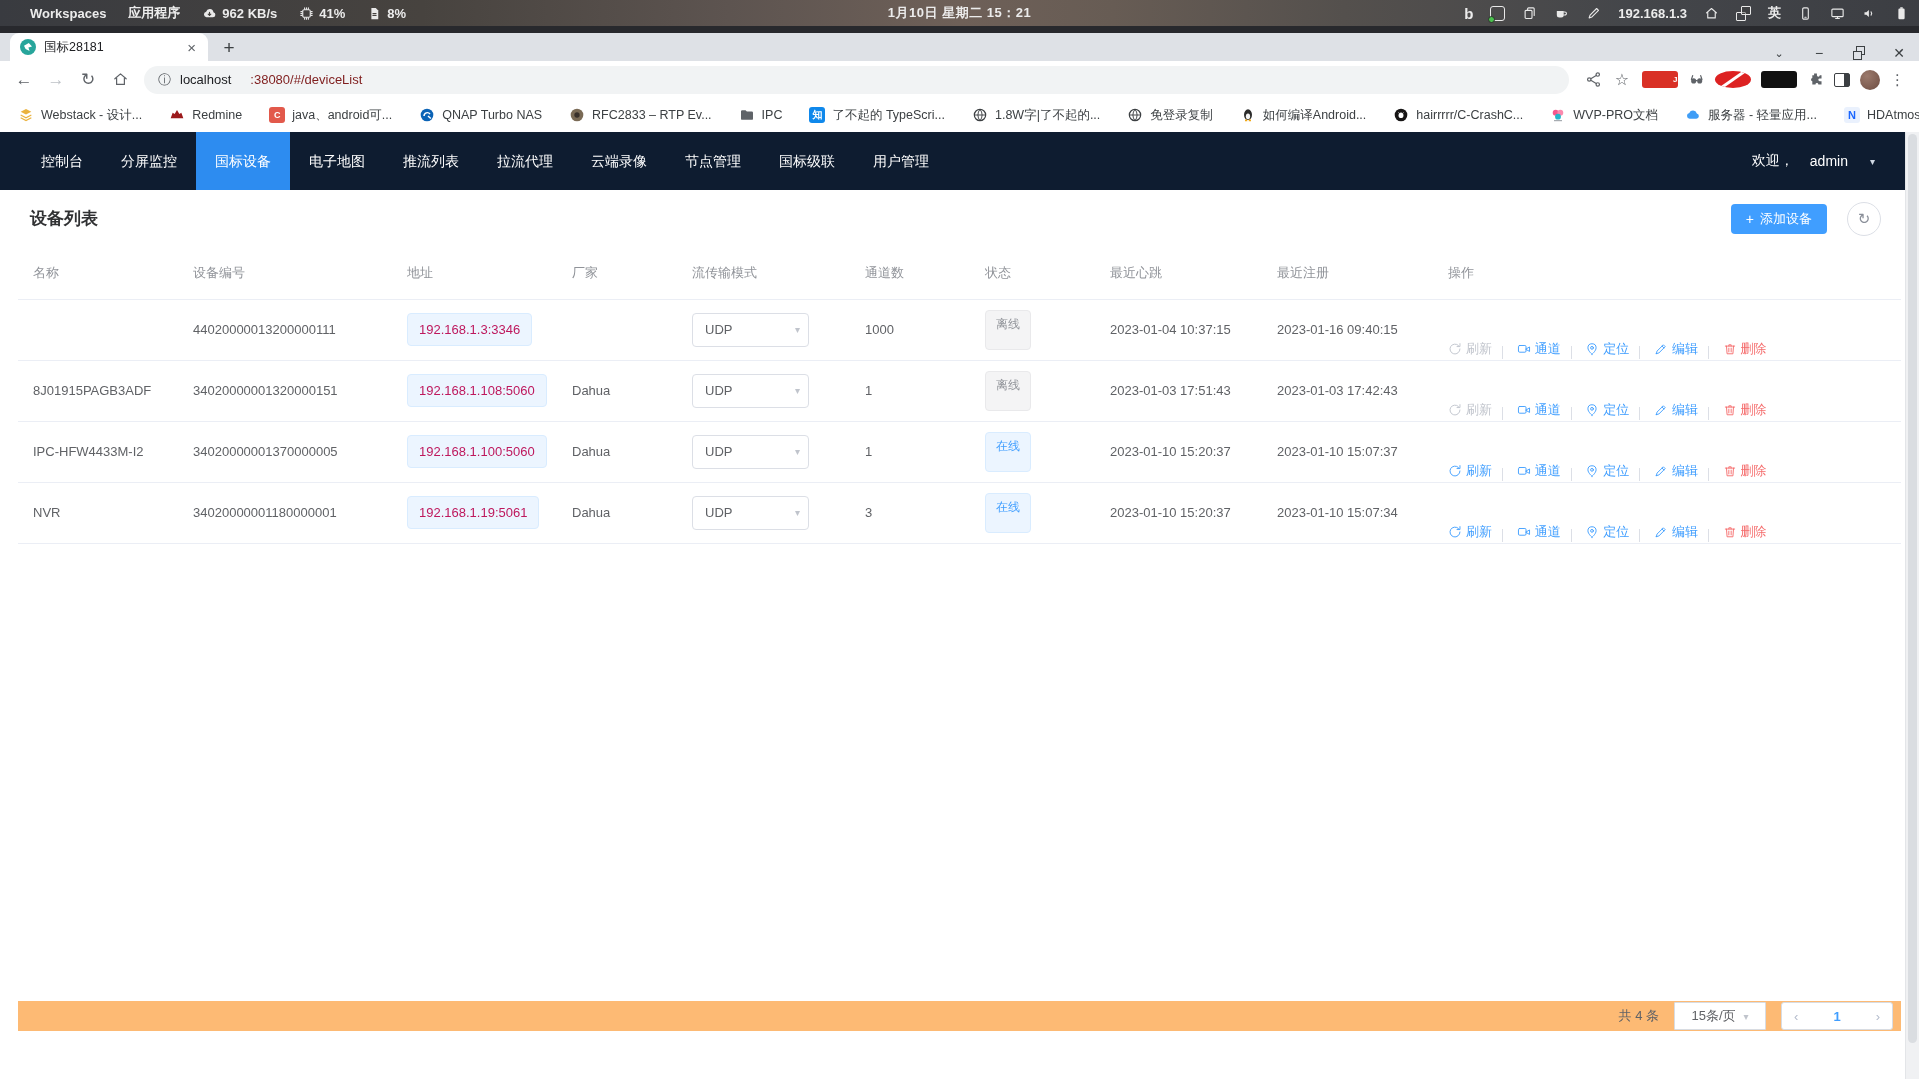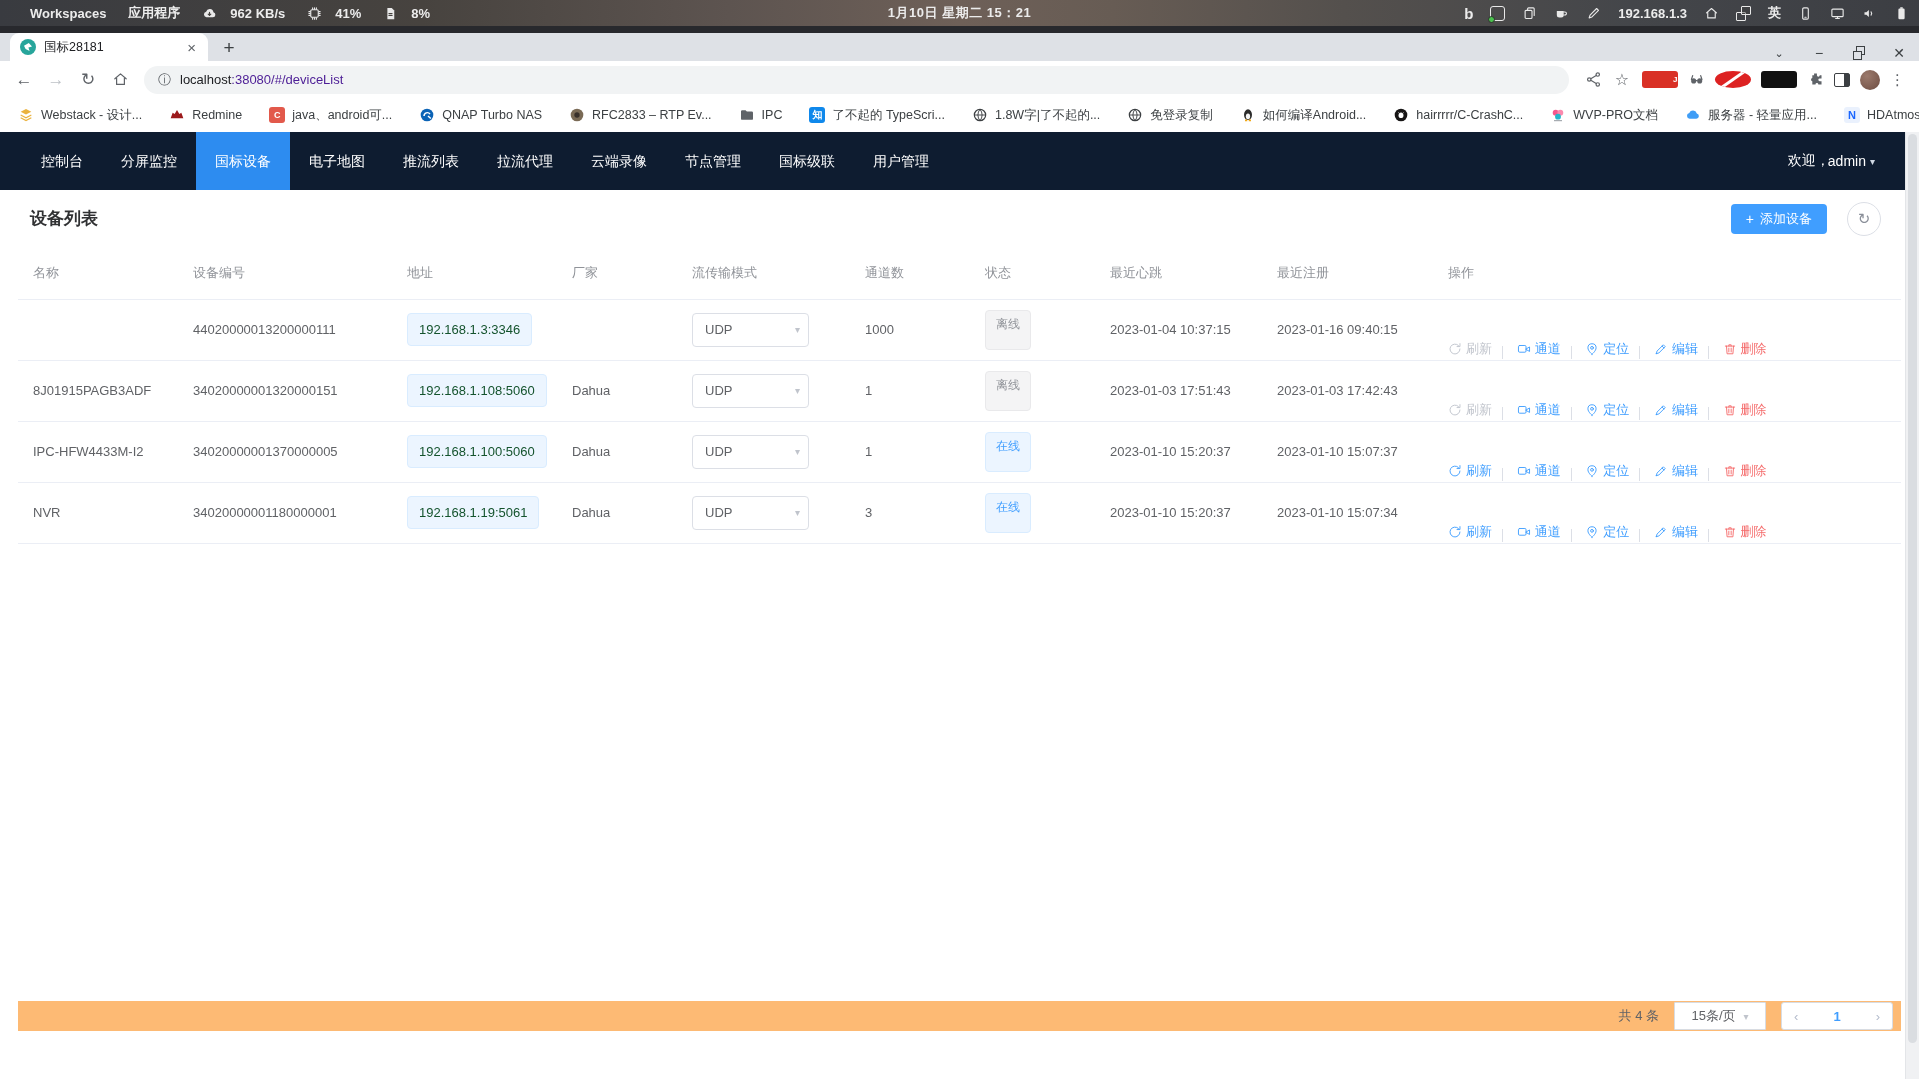--- a/index.html
+++ b/index.html
@@ -6,21 +6,21 @@
   html,body { width:1919px; height:1079px; overflow:hidden; background:#fff;
     font-family:"Liberation Sans","DejaVu Sans",sans-serif; }
   .screen { position:relative; width:1919px; height:1079px; }
 
   
   .sysbar { height:26px; display:flex; align-items:center; position:relative;
     background:linear-gradient(90deg,#393b40 0%,#47433f 22%,#5d5450 38%,#6e6058 50%,#675c54 58%,#54504d 70%,#44464a 85%,#3c3e43 100%);
     color:#ececec; font-size:13px; font-weight:700; }
   .sys-left { display:flex; align-items:center; gap:22px; margin-left:30px; }
   .sys-item { cursor:default; }
-  .sys-stat { display:flex; align-items:center; gap:13px; }
+  .sys-stat { display:flex; align-items:center; gap:5px; }
   .sys-center { position:absolute; left:50%; transform:translateX(-50%); letter-spacing:.5px; }
   .sys-right { margin-left:auto; display:flex; align-items:center; gap:17px; margin-right:10px; }
   .tic { width:15px; height:15px; display:block; }
   .tic * { stroke:#e9e9e9; stroke-width:1.8; fill:none; stroke-linecap:round; stroke-linejoin:round; }
   .tic .f { fill:#e9e9e9; stroke:none; }
   .tray-b { font-weight:700; font-size:15px; line-height:1; }
   .appdot { position:relative; width:15px; height:15px; }
   .appdot .sq { position:absolute; inset:0; border:1.6px solid #e9e9e9; border-radius:3px; }
   .appdot .dot { position:absolute; left:-2px; bottom:-2px; width:7px; height:7px; border-radius:50%; background:#49c04d; border:1px solid #2e2e2e; }
   .wsq { position:relative; width:15px; height:15px; }
@@ -50,21 +50,21 @@
 
   
   .toolbar { height:37px; background:#fff; display:flex; align-items:center; padding:0 10px; gap:4px; }
   .navic { width:28px; height:28px; border-radius:50%; display:flex; align-items:center; justify-content:center;
     color:#5f6368; font-size:17px; flex:none; }
   .navic.disabled { color:#bdc1c6; }
   .omnibox { flex:1; height:28px; margin:0 6px; background:#f1f3f4; border-radius:14px;
     display:flex; align-items:center; padding:0 14px; font-size:13px; }
   .omni-info { color:#5f6368; font-size:13px; margin-right:9px; }
   .url-host { color:#202124; }
-  .url-rest { color:#4c1d95; }
+  .url-rest { color:#7f1d1d;margin-left:19px; }
   .tb-right { display:flex; align-items:center; gap:10px; margin:0 4px 0 6px; }
   .ext { width:17px; height:17px; display:flex; align-items:center; justify-content:center; flex:none;padding-left:36px; }
   .ext-js { background:#d93025; border-radius:3px; color:#fff; font-size:8px; font-weight:700; }
   .ext-block { position:relative; border-radius:50%; background:#d22; overflow:hidden; }
   .ext-block::after { content:""; position:absolute; left:1px; right:1px; top:7px; height:3px; background:#fff; transform:rotate(-35deg); }
   .ext-bsq { background:#111; border-radius:3px; }
   .ext-bsq::after { content:""; width:7px; height:7px; background:#fff; }
   .panel-ic { width:16px; height:14px; border:1.7px solid #3c4043; border-radius:2px; position:relative; }
   .panel-ic::after { content:""; position:absolute; right:0; top:0; bottom:0; width:5px; background:#3c4043; }
   .avatar { width:20px; height:20px; border-radius:50%; background:radial-gradient(circle at 35% 30%,#9c7a6c,#6d4c41); }
@@ -81,38 +81,38 @@
   .bm-zhihu { background:#0f88eb; font-size:10px; }
   .bm-n { background:#eaf1fd; color:#1a66ff; font-size:11px; }
 
   
   .appwrap { position:absolute; top:132px; left:0; width:1905px; bottom:0; background:#fff; }
   .scrollbar { position:absolute; top:132px; right:0; width:14px; bottom:0; background:#f0f1f3; border-left:1px solid #e3e5e8; }
   .scrollbar .thumb { position:absolute; left:2px; right:2px; top:2px; height:96%; border-radius:6px; background:#dadde1; }
   .appnav { height:58px; background:#0e1c30; display:flex; align-items:center; padding-left:22px; }
   .nav-item { height:58px; line-height:58px; padding:0 19px; color:#fff; font-size:14px; cursor:pointer; white-space:nowrap; }
   .nav-item.active { background:#2d8cf0; }
-  .nav-right { margin-left:auto; margin-right:30px; color:#fff; font-size:14px; display:flex; align-items:center; gap:4px; }
+  .nav-right { margin-left:auto; margin-right:30px; color:#fff; font-size:14px; display:flex; align-items:center; gap:22px; }
   .nav-caret { font-size:10px; color:#cfd8e3; }
 
   
   .content-header { height:57px; display:flex; align-items:center; padding:0 16px 0 30px; }
   .page-title { font-size:17px; font-weight:700; color:#303133; }
   .btn-add { margin-left:auto; height:30px; background:#409eff; color:#fff; border:none; border-radius:4px;
     font-size:13px; padding:0 15px; display:flex; align-items:center; gap:6px; cursor:pointer; font-family:inherit; }
   .btn-add .plus { font-size:14px; font-weight:400; }
   .btn-refresh-circle { margin:0 8px 0 20px; width:34px; height:34px; border-radius:50%; background:#fff;
     border:1px solid #dcdfe6; color:#8a8f99; font-size:15px; display:flex; align-items:center; justify-content:center; cursor:pointer; }
 
   
   .dev-table { margin:0 4px 0 18px; border-collapse:collapse; table-layout:fixed; width:1883px; font-size:13px; }
   .dev-table th { height:52px; text-align:left; color:#909399; font-weight:500; font-size:13px;
     border-bottom:1px solid #ebeef5; padding:0 0 0 15px; }
   .dev-table td { height:61px; color:#606266; border-bottom:1px solid #ebeef5; padding:0 0 0 15px; white-space:nowrap; }
-  .chip { display:inline-block; background:#ecf5ff; border:1px solid #d9ecff; color:#14532d;
+  .chip { display:inline-block; background:#ecf5ff; border:1px solid #d9ecff; color:#be185d;
     border-radius:4px; padding:8px 11px; font-size:13px; }
   .selbox { width:117px; height:34px; border:1px solid #dcdfe6; border-radius:4px; background:#fff;
     display:inline-flex; align-items:center; padding:0 8px 0 12px; color:#606266; }
   .selbox .sel-caret { margin-left:auto; color:#c0c4cc; font-size:10px; }
   .tag { display:inline-block; height:40px; line-height:26px; padding:0 10px; border-radius:4px; font-size:12px; }
   .tag-off { background:#f4f4f5; border:1px solid #e9e9eb; color:#909399; }
   .tag-on  { background:#ecf5ff; border:1px solid #d9ecff; color:#409eff; }
   .act { display:inline-flex; align-items:center; gap:4px; color:#409eff; cursor:pointer; font-size:13px;margin-top:40px; }
   .act.red { color:#f56c6c; }
   .act.dis { color:#c0c4cc; cursor:not-allowed; }

